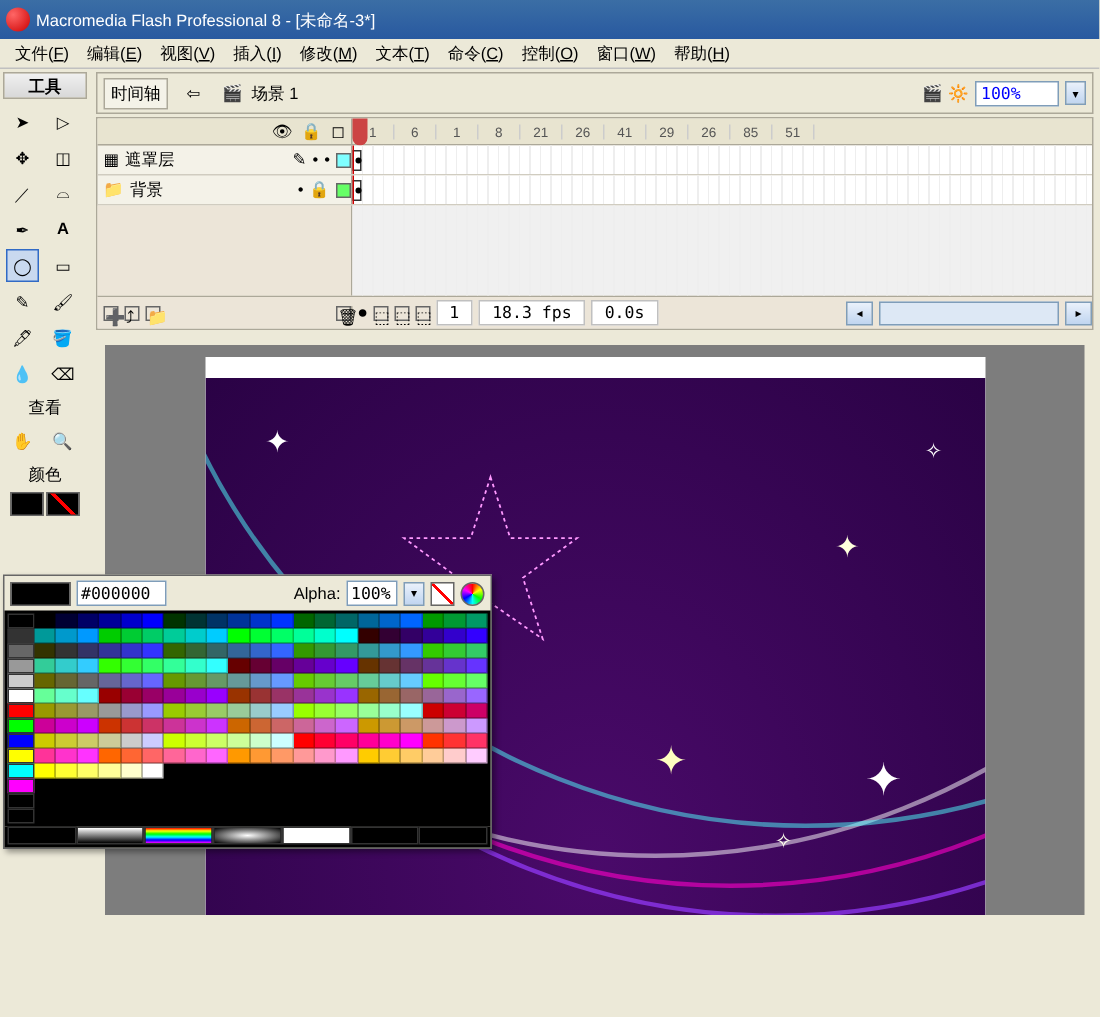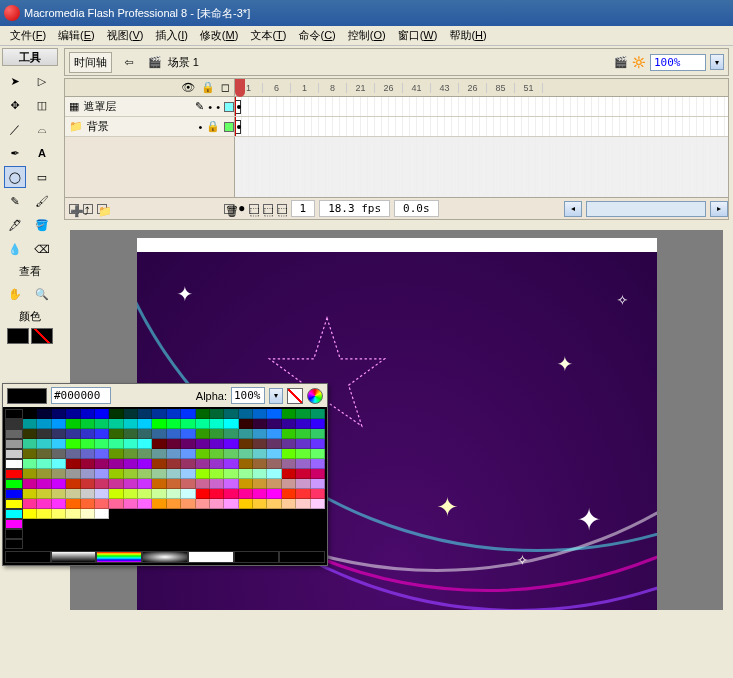--- a/index.html
+++ b/index.html
@@ -158,21 +158,21 @@
         </div>
         <div class="frames-header" id="frameruler">
             <div style="position: absolute; left: 0px; top: 0px; width: 10px; height: 18px; background: rgb(204, 68, 68); border-radius: 0px 0px 5px 5px;"></div>
             <div class="frame-tick">1</div>
             <div class="frame-tick">6</div>
             <div class="frame-tick">1</div>
             <div class="frame-tick">8</div>
             <div class="frame-tick">21</div>
             <div class="frame-tick">26</div>
             <div class="frame-tick">41</div>
-            <div class="frame-tick">43</div>
+            <div class="frame-tick">29</div>
             <div class="frame-tick">26</div>
             <div class="frame-tick">85</div>
             <div class="frame-tick">51</div>
           </div>
       </div>
       <div id="tlrows">
           <div class="tl-row">
             <div class="layer-cell">
               <span>▦</span>
               <span class="layer-name">遮罩层</span>

